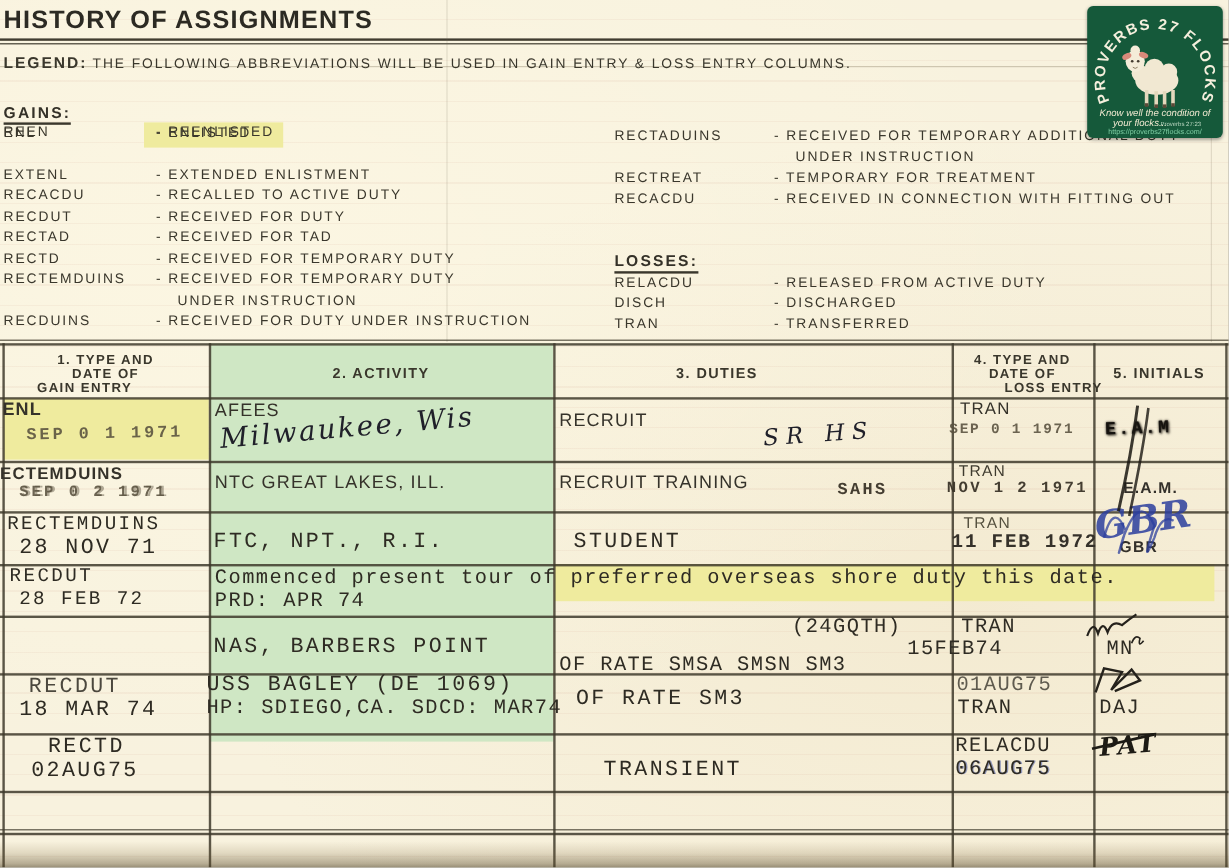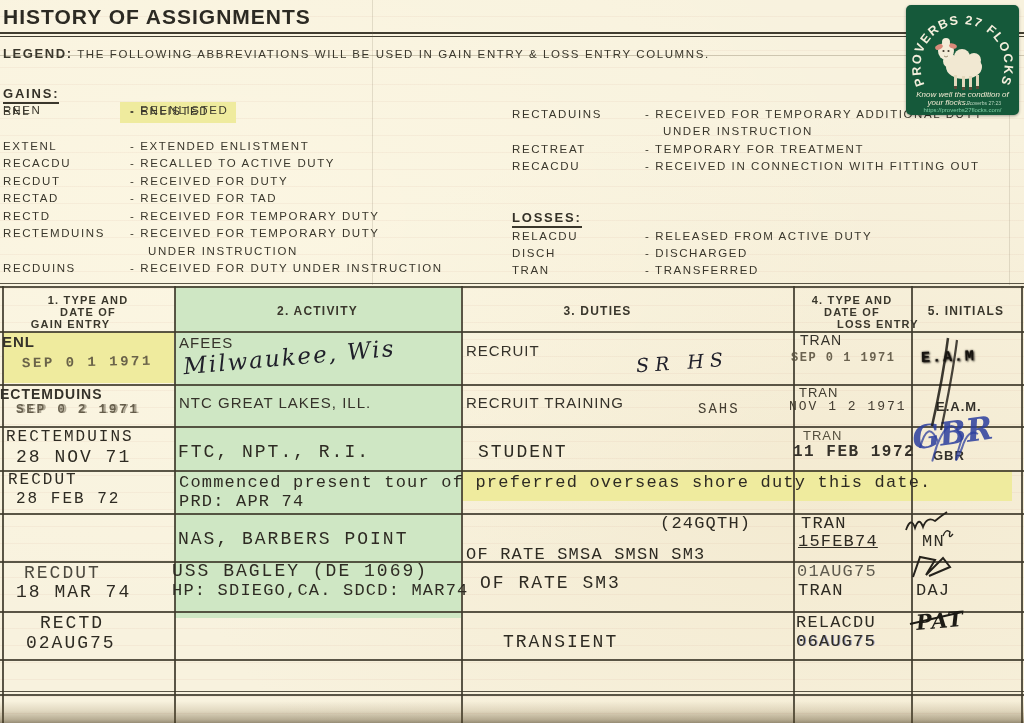--- a/index.html
+++ b/index.html
@@ -28,21 +28,21 @@
   .hline { position:absolute; left:0; width:1024px; height:1.5px; background:rgba(62,57,44,0.85); }
   .hdr { font-size:11px; letter-spacing:1.2px; font-weight:600; color:#3a372c; text-align:center; }
   .form15 { font-size:15px; letter-spacing:1px; font-weight:500; color:#35322a; }
   .form14 { font-size:14px; letter-spacing:1px; font-weight:500; color:#35322a; }
   .form13 { font-size:13px; letter-spacing:1px; font-weight:500; color:#55503e; }
   .type { font-family:"Liberation Mono","DejaVu Sans Mono",monospace; font-size:18px; letter-spacing:2px; color:#2e2b23; }
   .type-sm { font-family:"Liberation Mono","DejaVu Sans Mono",monospace; font-size:17px; letter-spacing:1.2px; color:#2e2b23; }
   .type-xs { font-family:Liberation Sans, sans-serif; font-size:13px; font-weight:bold; color:#33302a; letter-spacing:1px; }
   .stamp { font-family:"Liberation Mono","DejaVu Sans Mono",monospace; font-weight:bold; font-size:14px; letter-spacing:2.5px; color:rgba(88,80,62,0.88); }
   .stamp.dbl { text-shadow:2px 0 0 rgba(88,80,62,0.45); }
-  .stamp-dark { font-family:"Liberation Mono","DejaVu Sans Mono",monospace; font-weight:normal; font-size:13px; letter-spacing:2px; color:rgba(58,52,40,0.95); }
+  .stamp-dark { font-family:"Liberation Mono","DejaVu Sans Mono",monospace; font-weight:bold; font-size:13px; letter-spacing:2px; color:rgba(58,52,40,0.95); }
   .stamp-big { font-family:"Liberation Mono","DejaVu Sans Mono",monospace; font-weight:bold; font-size:16px; letter-spacing:1.5px; color:#35312a; }
   .hand { font-family:"DejaVu Serif",serif; font-style:italic; color:#20202a; }
   .hand-blue { color:#2c3f9e; }
   .smudge { font-family:"Liberation Mono",monospace; font-weight:900; font-size:15px; letter-spacing:2px; color:#16130f; text-shadow:0 0 2px #16130f, 1px 1px 2px rgba(20,16,10,0.8); transform:rotate(-2deg); }
   .green-band { position:absolute; background:#cfe7c4; }
   .paper-edge { position:absolute; left:0; bottom:0; width:1024px; height:22px;
     background:linear-gradient(180deg, rgba(0,0,0,0) 0%, rgba(120,98,58,0.18) 45%, rgba(92,76,44,0.42) 85%, rgba(70,58,32,0.55) 100%); }
   .scanline-v { position:absolute; width:1px; background:rgba(115,105,85,0.18); }
   .logo { position:absolute; left:906px; top:5px; width:113px; height:110px; background:#15593a; border-radius:5px; box-shadow:0 1px 3px rgba(0,0,0,0.35); }
   svg text { font-family:"Liberation Sans",sans-serif; }
@@ -203,21 +203,21 @@
 
   <div class="abs type" style="left:8px; top:471px; font-size:16px;">RECDUT</div>
   <div class="abs type" style="left:16px; top:490px; font-size:16px;">28 FEB 72</div>
   <div class="abs type-sm" style="left:179px; top:473px;"><span>Commenced present tour of </span><span>preferred overseas shore duty this date.</span></div>
   <div class="abs type-sm" style="left:179px; top:492px;">PRD:  APR 74</div>
 
   <div class="abs type" style="left:178px; top:529px;">NAS, BARBERS POINT</div>
   <div class="abs type-sm" style="left:660px; top:514px;">(24GQTH)</div>
   <div class="abs type-sm" style="left:466px; top:531px;margin-top:14px;">OF RATE SMSA SMSN SM3</div>
   <div class="abs type-sm" style="left:801px; top:514px;">TRAN</div>
-  <div class="abs type-sm" style="left:798px; top:532px;text-decoration:underline;">15FEB74</div>
+  <div class="abs type-sm" style="left:756px; top:532px;">15FEB74</div>
   <div class="abs type-sm" style="left:922px; top:532px;">MN</div>
 
   <div class="abs type" style="left:24px; top:563px; opacity:0.85;">RECDUT</div>
   <div class="abs type" style="left:16px; top:582px;">18 MAR 74</div>
   <div class="abs type" style="left:172px; top:561px;">USS BAGLEY (DE 1069)</div>
   <div class="abs type-sm" style="left:172px; top:581px;">HP: SDIEGO,CA. SDCD: MAR74</div>
   <div class="abs type" style="left:480px; top:573px;">OF RATE SM3</div>
   <div class="abs type-sm" style="left:797px; top:562px; opacity:0.75;">01AUG75</div>
   <div class="abs type-sm" style="left:798px; top:581px;">TRAN</div>
   <div class="abs type-sm" style="left:916px; top:581px;">DAJ</div>

